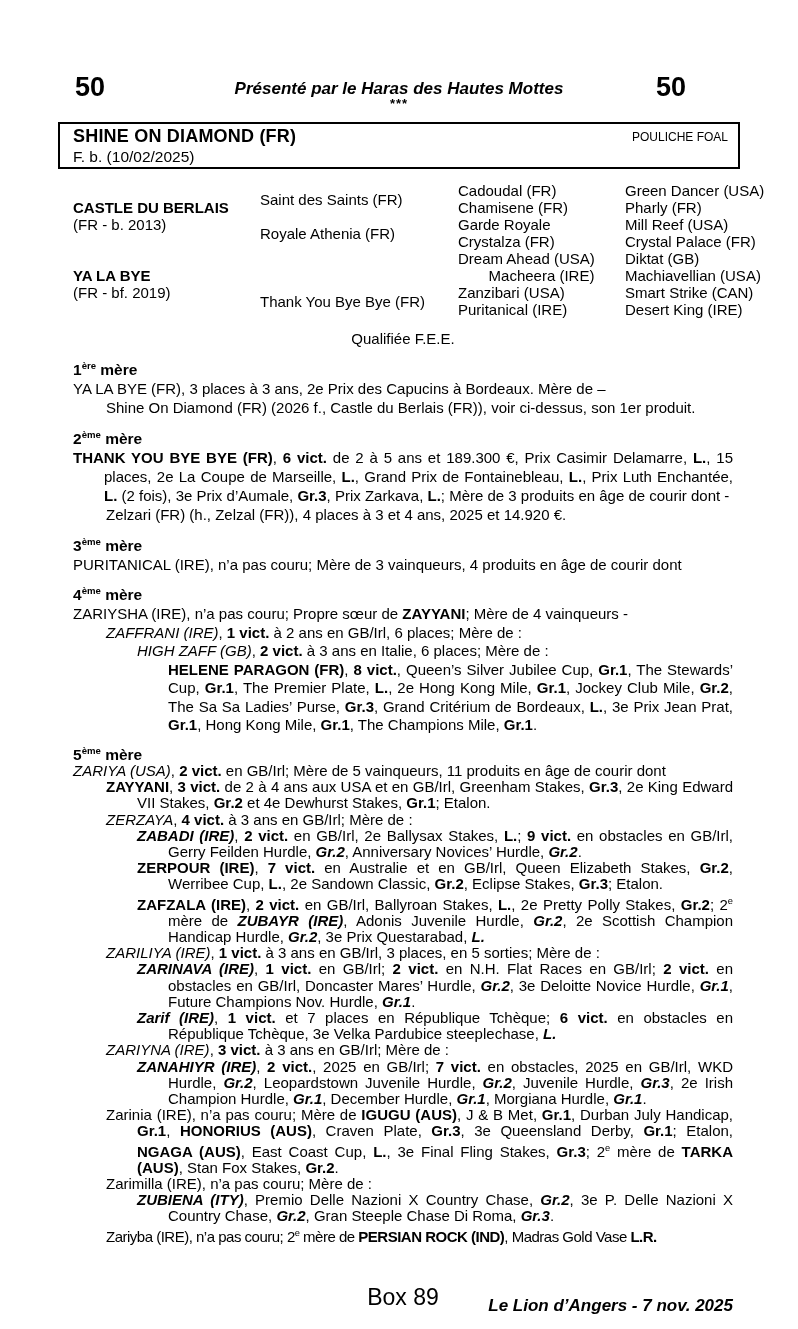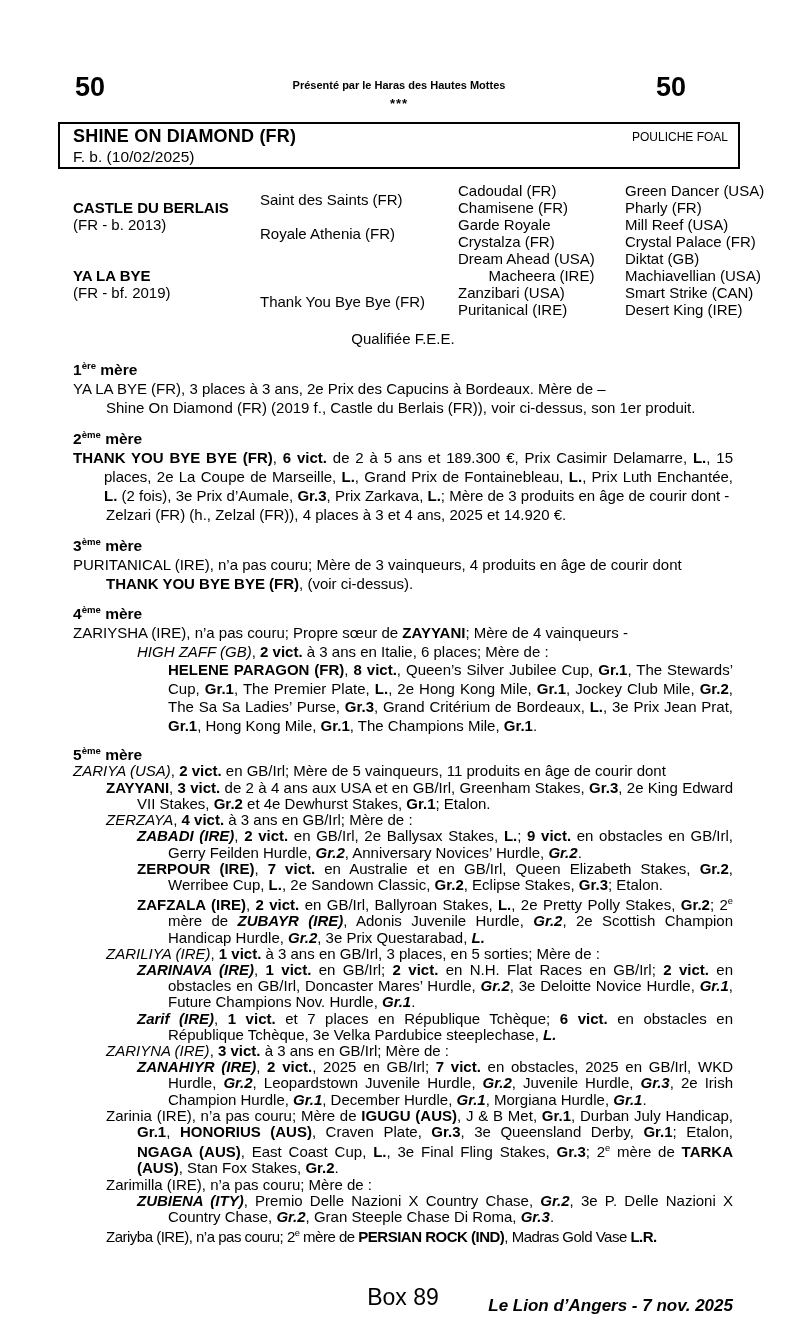--- a/index.html
+++ b/index.html
@@ -8,21 +8,21 @@
     background:#ffffff; color:#000;
     font-family:"Liberation Sans","DejaVu Sans",sans-serif;
     overflow:hidden;
   }
   .sup { font-size:62%; vertical-align:super; }
 
   
   .cat-num { position:absolute; top:72px; font-size:27px; font-weight:bold; }
   .cat-num.left { left:75px; }
   .cat-num.right { right:112px; }
-  .presenter { position:absolute; top:79px; left:0; width:100%; text-align:center; font-weight:bold; font-size:11px; }
+  .presenter { position:absolute; top:79px; left:0; width:100%; text-align:center; font-weight:bold; font-size:17px;font-style:italic; }
   .stars { position:absolute; top:96px; left:0; width:100%; text-align:center; font-weight:bold; font-size:13px; letter-spacing:1px; }
 
   
   .title-box { position:absolute; top:122px; left:58px; width:682px; height:47px; border:2px solid #000; box-sizing:border-box; padding:2px 10px 0 13px; background:#fff; }
   .title-row { display:flex; justify-content:space-between; align-items:flex-start; }
   .horse-name { font-weight:bold; font-size:18px; letter-spacing:0.2px; line-height:21px; }
   .category { font-size:12px; padding-top:4px; }
   .description { font-size:15.5px; line-height:19px; }
 
   
@@ -105,38 +105,38 @@
     <div class="leaf" style="grid-column:4;grid-row:8;">Desert King (IRE)</div>
   </div>
 
   <div class="qualification">Qualifiée F.E.E.</div>
 
   <div class="body-text">
 
     <div class="section">
       <div class="sec-heading"><span>1</span><span class="sup">ère</span><span> mère</span></div>
       <div class="para l0"><span>YA LA BYE (FR), 3 places à 3 ans, 2e Prix des Capucins à Bordeaux. Mère de –</span></div>
-      <div class="para l1"><span>Shine On Diamond (FR) (2019 f., Castle du Berlais (FR)), voir ci-dessus, son 1er produit.</span></div>
+      <div class="para l1"><span>Shine On Diamond (FR) (2026 f., Castle du Berlais (FR)), voir ci-dessus, son 1er produit.</span></div>
     </div>
 
     <div class="section">
       <div class="sec-heading"><span>2</span><span class="sup">ème</span><span> mère</span></div>
       <div class="para l0"><span style="font-weight: bold;">THANK YOU BYE BYE (FR)</span><span>, </span><span style="font-weight: bold;">6 vict.</span><span> de 2 à 5 ans et 189.300 €, Prix Casimir Delamarre, </span><span style="font-weight: bold;">L.</span><span>, 15 places, 2e La Coupe de Marseille, </span><span style="font-weight: bold;">L.</span><span>, Grand Prix de Fontainebleau, </span><span style="font-weight: bold;">L.</span><span>, Prix Luth Enchantée, </span><span style="font-weight: bold;">L.</span><span> (2 fois), 3e Prix d’Aumale, </span><span style="font-weight: bold;">Gr.3</span><span>, Prix Zarkava, </span><span style="font-weight: bold;">L.</span><span>; Mère de 3 produits en âge de courir dont -</span></div>
       <div class="para l1"><span>Zelzari (FR) (h., Zelzal (FR)), 4 places à 3 et 4 ans, 2025 et 14.920 €.</span></div>
     </div>
 
     <div class="section">
       <div class="sec-heading"><span>3</span><span class="sup">ème</span><span> mère</span></div>
       <div class="para l0"><span>PURITANICAL (IRE), n’a pas couru; Mère de 3 vainqueurs, 4 produits en âge de courir dont</span></div>
-      <div class="para l1"><span style="font-weight: bold;">THANK YOU BYE BYE (FR)</span><span>, (voir ci-dessus).</span></div>
     </div>
 
     <div class="section sec4">
       <div class="sec-heading"><span>4</span><span class="sup">ème</span><span> mère</span></div>
       <div class="para l0"><span>ZARIYSHA (IRE), n’a pas couru; Propre sœur de </span><span style="font-weight: bold;">ZAYYANI</span><span>; Mère de 4 vainqueurs -</span></div>
+      <div class="para l1"><span style="font-style: italic;">ZAFFRANI (IRE)</span><span>, </span><span style="font-weight: bold;">1 vict.</span><span> à 2 ans en GB/Irl, 6 places; Mère de :</span></div>
       <div class="para l2"><span style="font-style: italic;">HIGH ZAFF (GB)</span><span>, </span><span style="font-weight: bold;">2 vict.</span><span> à 3 ans en Italie, 6 places; Mère de :</span></div>
       <div class="para l3"><span style="font-weight: bold;">HELENE PARAGON (FR)</span><span>, </span><span style="font-weight: bold;">8 vict.</span><span>, Queen’s Silver Jubilee Cup, </span><span style="font-weight: bold;">Gr.1</span><span>, The Stewards’ Cup, </span><span style="font-weight: bold;">Gr.1</span><span>, The Premier Plate, </span><span style="font-weight: bold;">L.</span><span>, 2e Hong Kong Mile, </span><span style="font-weight: bold;">Gr.1</span><span>, Jockey Club Mile, </span><span style="font-weight: bold;">Gr.2</span><span>, The Sa Sa Ladies’ Purse, </span><span style="font-weight: bold;">Gr.3</span><span>, Grand Critérium de Bordeaux, </span><span style="font-weight: bold;">L.</span><span>, 3e Prix Jean Prat, </span><span style="font-weight: bold;">Gr.1</span><span>, Hong Kong Mile, </span><span style="font-weight: bold;">Gr.1</span><span>, The Champions Mile, </span><span style="font-weight: bold;">Gr.1</span><span>.</span></div>
     </div>
 
     <div class="section sec5">
       <div class="sec-heading"><span>5</span><span class="sup">ème</span><span> mère</span></div>
       <div class="para l0"><span style="font-style: italic;">ZARIYA (USA)</span><span>, </span><span style="font-weight: bold;">2 vict.</span><span> en GB/Irl; Mère de 5 vainqueurs, 11 produits en âge de courir dont</span></div>
       <div class="para l1"><span style="font-weight: bold;">ZAYYANI</span><span>, </span><span style="font-weight: bold;">3 vict.</span><span> de 2 à 4 ans aux USA et en GB/Irl, Greenham Stakes, </span><span style="font-weight: bold;">Gr.3</span><span>, 2e King Edward VII Stakes, </span><span style="font-weight: bold;">Gr.2</span><span> et 4e Dewhurst Stakes, </span><span style="font-weight: bold;">Gr.1</span><span>; Etalon.</span></div>
       <div class="para l1"><span style="font-style: italic;">ZERZAYA</span><span>, </span><span style="font-weight: bold;">4 vict.</span><span> à 3 ans en GB/Irl; Mère de :</span></div>
       <div class="para l2"><span style="font-weight: bold; font-style: italic;">ZABADI (IRE)</span><span>, </span><span style="font-weight: bold;">2 vict.</span><span> en GB/Irl, 2e Ballysax Stakes, </span><span style="font-weight: bold;">L.</span><span>; </span><span style="font-weight: bold;">9 vict.</span><span> en obstacles en GB/Irl, Gerry Feilden Hurdle, </span><span style="font-weight: bold; font-style: italic;">Gr.2</span><span>, Anniversary Novices’ Hurdle, </span><span style="font-weight: bold; font-style: italic;">Gr.2</span><span>.</span></div>

